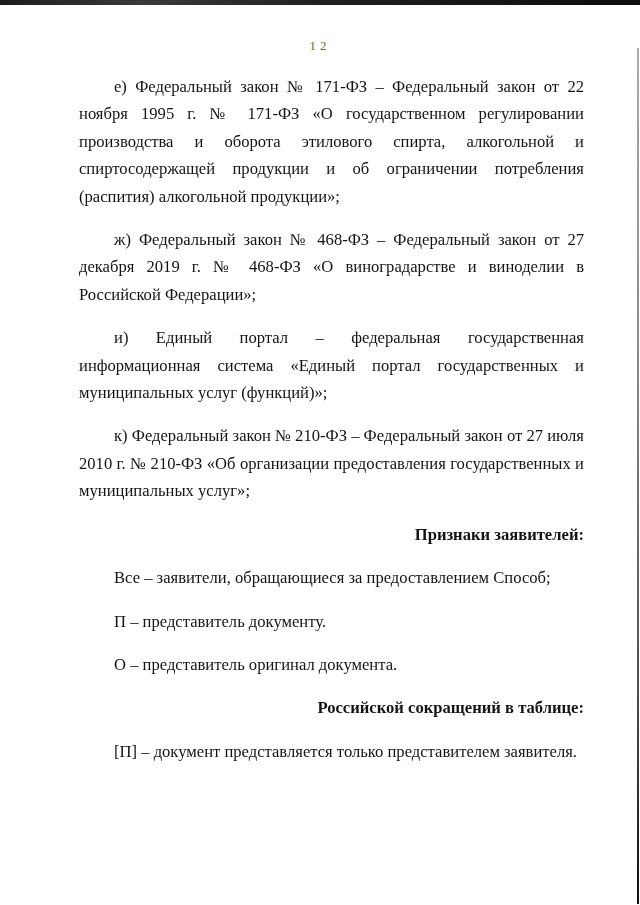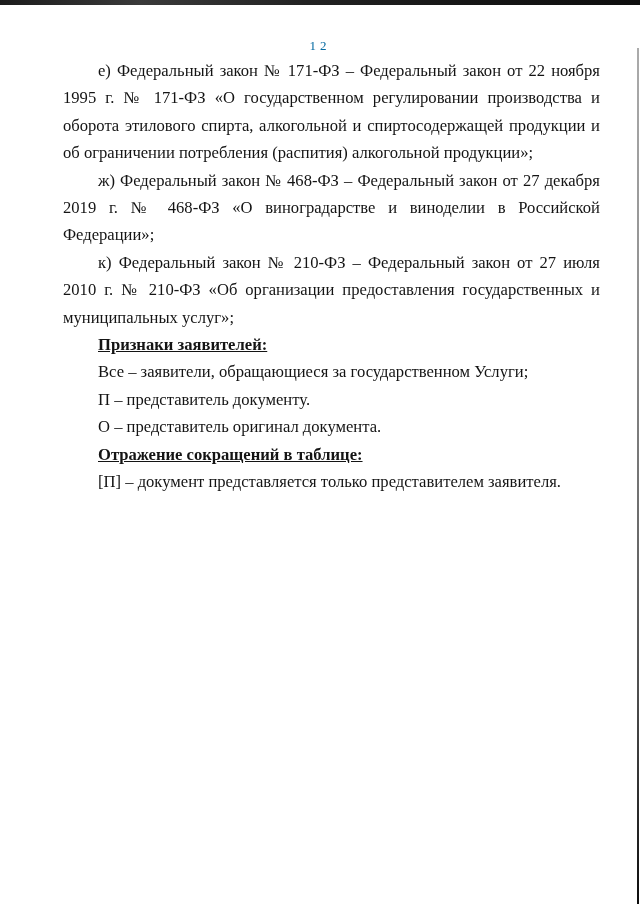--- a/index.html
+++ b/index.html
@@ -32,54 +32,54 @@
     background: linear-gradient(#ababab 0%, #8b8b8b 35%, #4f4f4f 75%, #0d0d0d 100%);
   }
   .page-number {
     position: absolute;
     top: 38px;
     left: 0;
     width: 100%;
     text-align: center;
     font-size: 13px;
     letter-spacing: 4px;
-    color: #0369a1;
+    color: #4d7c0f;
   }
   .content {
     position: absolute;
     top: 57px;
     left: 63px;
     width: 537px;
     font-size: 16.6px;
     line-height: 27.4px;
     color: #141414;
     text-align: justify;
   }
   .para {
-    margin: 0;
+    margin: 16px;
     padding: 0;
     text-indent: 35px;
   }
   .para.bold {
     font-weight: bold;
-    text-align: left;
-    text-decoration: underline;
+    text-align: right;
   }
 </style>
 </head>
 <body>
 
 <div class="page">
   <div class="scan-bar-top"></div>
   <div class="scan-line-right"></div>
   <div class="page-number">12</div>
   <div class="content" id="content">
       <p class="para">е) Федеральный закон № 171-ФЗ – Федеральный закон от 22 ноября 1995 г. № 171-ФЗ «О государственном регулировании производства и оборота этилового спирта, алкогольной и спиртосодержащей продукции и об ограничении потребления (распития) алкогольной продукции»;</p>
       <p class="para">ж) Федеральный закон № 468-ФЗ – Федеральный закон от 27 декабря 2019 г. № 468-ФЗ «О виноградарстве и виноделии в Российской Федерации»;</p>
+      <p class="para">и) Единый портал – федеральная государственная информационная система «Единый портал государственных и муниципальных услуг (функций)»;</p>
       <p class="para">к) Федеральный закон № 210-ФЗ – Федеральный закон от 27 июля 2010 г. № 210-ФЗ «Об организации предоставления государственных и муниципальных услуг»;</p>
       <p class="para bold">Признаки заявителей:</p>
-      <p class="para">Все – заявители, обращающиеся за государственном Услуги;</p>
+      <p class="para">Все – заявители, обращающиеся за предоставлением Способ;</p>
       <p class="para">П – представитель документу.</p>
       <p class="para">О – представитель оригинал документа.</p>
-      <p class="para bold">Отражение сокращений в таблице:</p>
+      <p class="para bold">Российской сокращений в таблице:</p>
       <p class="para">[П] – документ представляется только представителем заявителя.</p>
     </div>
 </div>
 
 </body></html>

